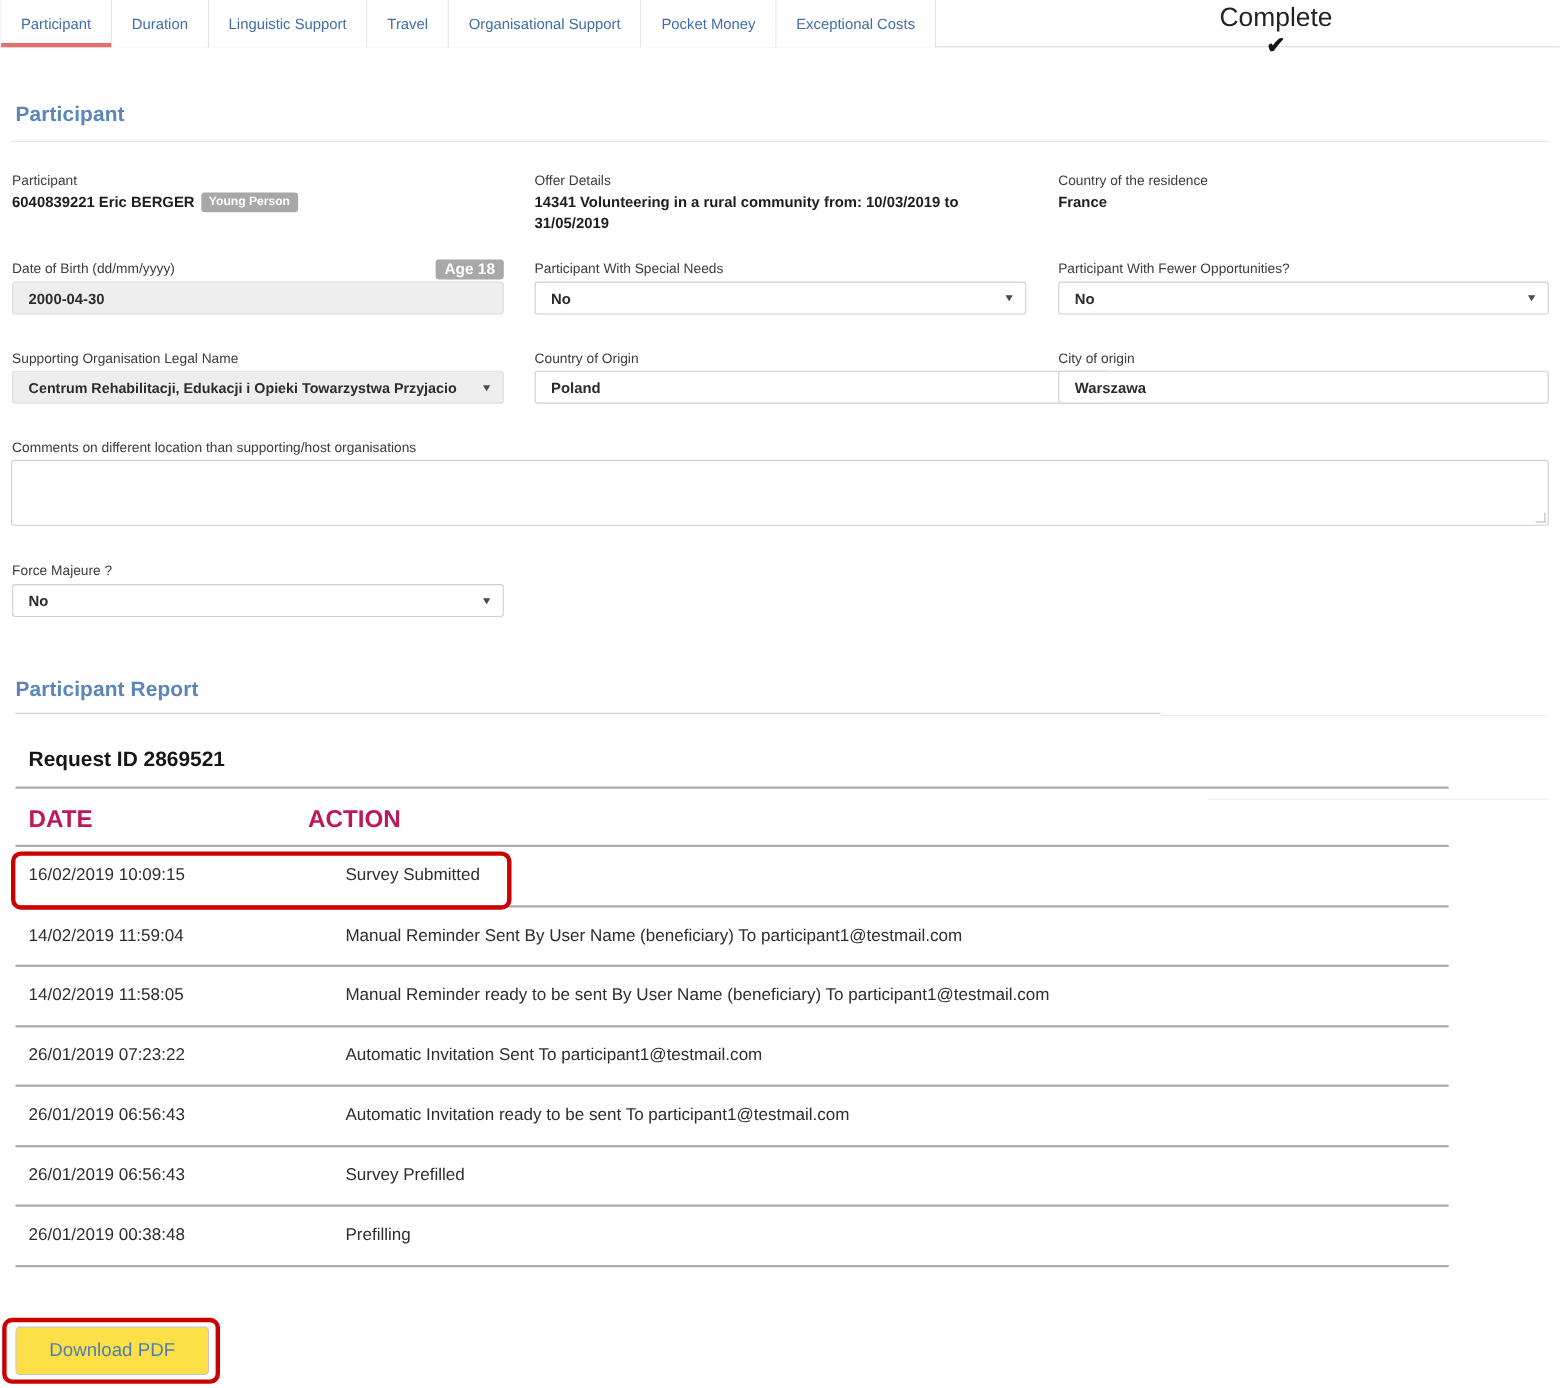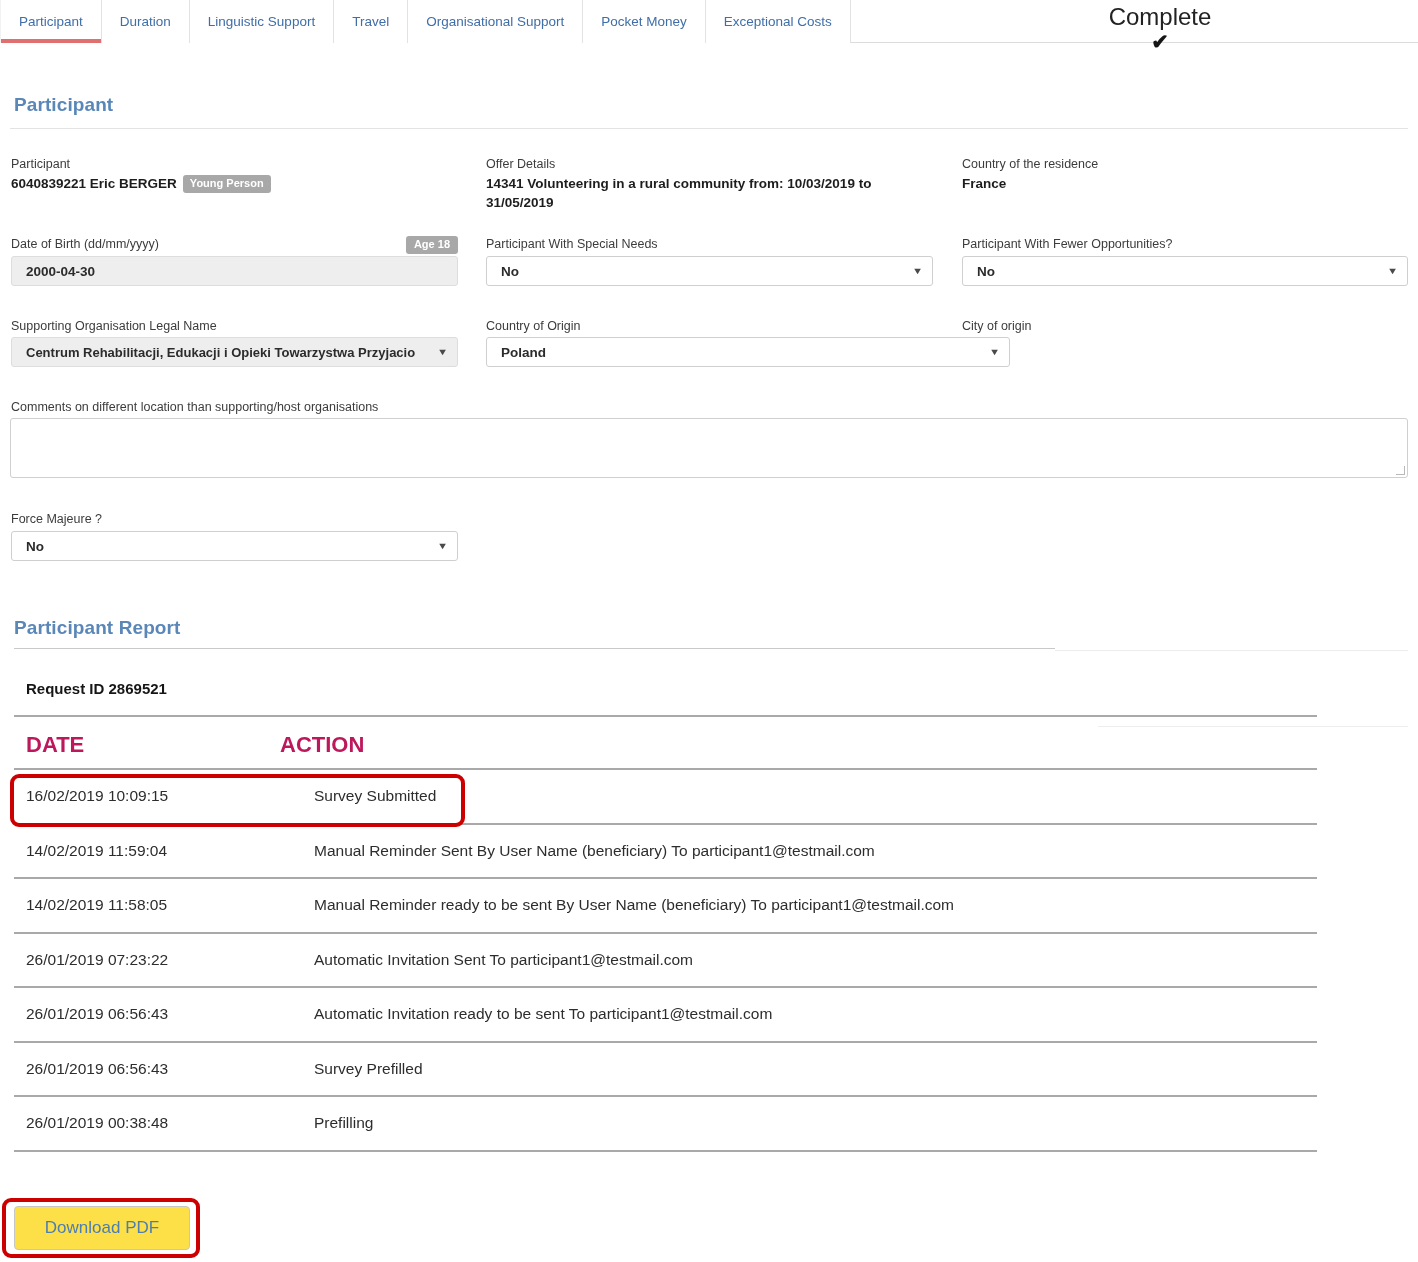--- a/index.html
+++ b/index.html
@@ -79,21 +79,21 @@
     display: inline-block;
     background: #a8a8a8; color: #ffffff;
     font-size: 11px; font-weight: bold;
     padding: 3px 7px 4px; border-radius: 3px;
     vertical-align: middle; margin-left: 6px;
     line-height: 11px;
   }
   .badge-age {
     position: absolute; right: 0; top: 0;
     background: #a8a8a8; color: #ffffff;
-    font-size: 11px; font-weight: bold;
+    font-size: 14px; font-weight: bold;
     padding: 3px 8px 4px; border-radius: 3px; line-height: 11px;
   }
 
   .ctl {
     position: absolute;
     height: 30px;
     border: 1px solid #cfcfcf;
     border-radius: 3px;
     background: #ffffff;
     display: flex; align-items: center;
@@ -119,21 +119,21 @@
     content: "";
     position: absolute; right: 2px; bottom: 2px;
     width: 8px; height: 8px;
     border-right: 1px solid #b9b9b9;
     border-bottom: 1px solid #b9b9b9;
   }
 
   
   .req-id {
     position: absolute;
-    font-size: 15px; font-weight: bold; color: #161616;
+    font-size: 19px; font-weight: bold; color: #161616;
   }
   .rule-dark { position: absolute; height: 2px; background: #a9a9a9; }
   .tbl { position: absolute; left: 14px; top: 722px; width: 1303px; }
   .thead {
     display: flex; height: 48px; align-items: center;
     font-size: 22px; font-weight: bold; color: #be185d;
     border-bottom: 2px solid #a9a9a9;
   }
   .trow {
     display: flex; height: 54.5px; align-items: center;
@@ -239,20 +239,23 @@
     <span class="caret">▼</span>
   </div>
 
   <div class="field-label" style="left:486px; top:319px;">Country of Origin</div>
   <div class="ctl" style="left:486px; top:337px; width:524px;">
     <span class="txt">Poland</span>
     <span class="caret">▼</span>
   </div>
 
   <div class="field-label" style="left:962px; top:319px;">City of origin</div>
+  <div class="ctl" style="left:962px; top:337px; width:446px;">
+    <span class="txt">Warszawa</span>
+  </div>
 
   <div class="field-label" style="left:11px; top:400px;">Comments on different location than supporting/host organisations</div>
   <div class="ta" style="left:10px; top:418px; width:1398px; height:60px;"></div>
 
   <div class="field-label" style="left:11px; top:512px;">Force Majeure ?</div>
   <div class="ctl" style="left:11px; top:531px; width:447px;">
     <span class="txt">No</span>
     <span class="caret">▼</span>
   </div>
 

